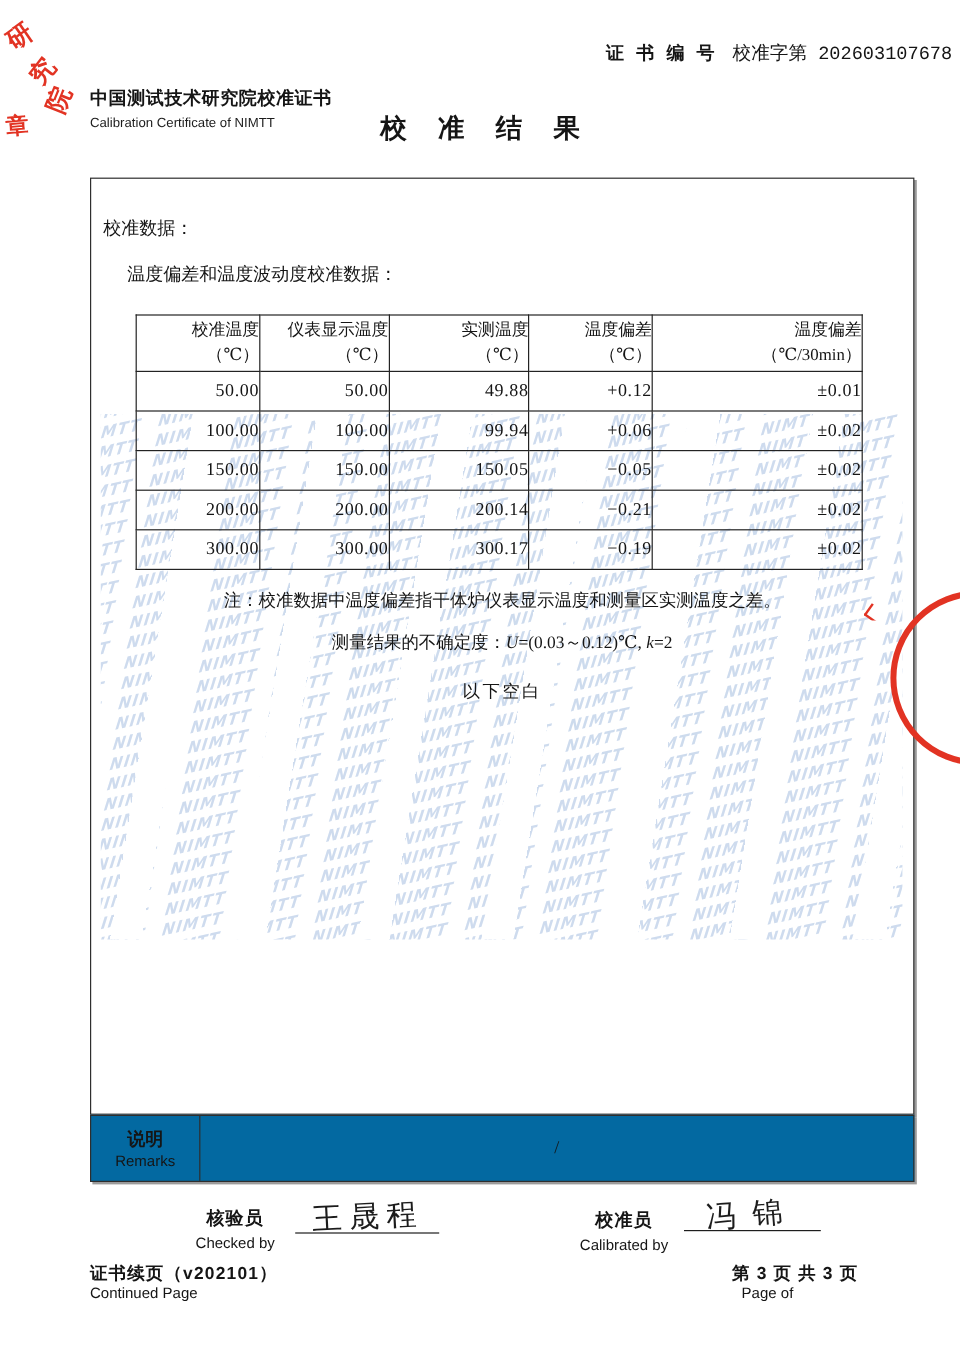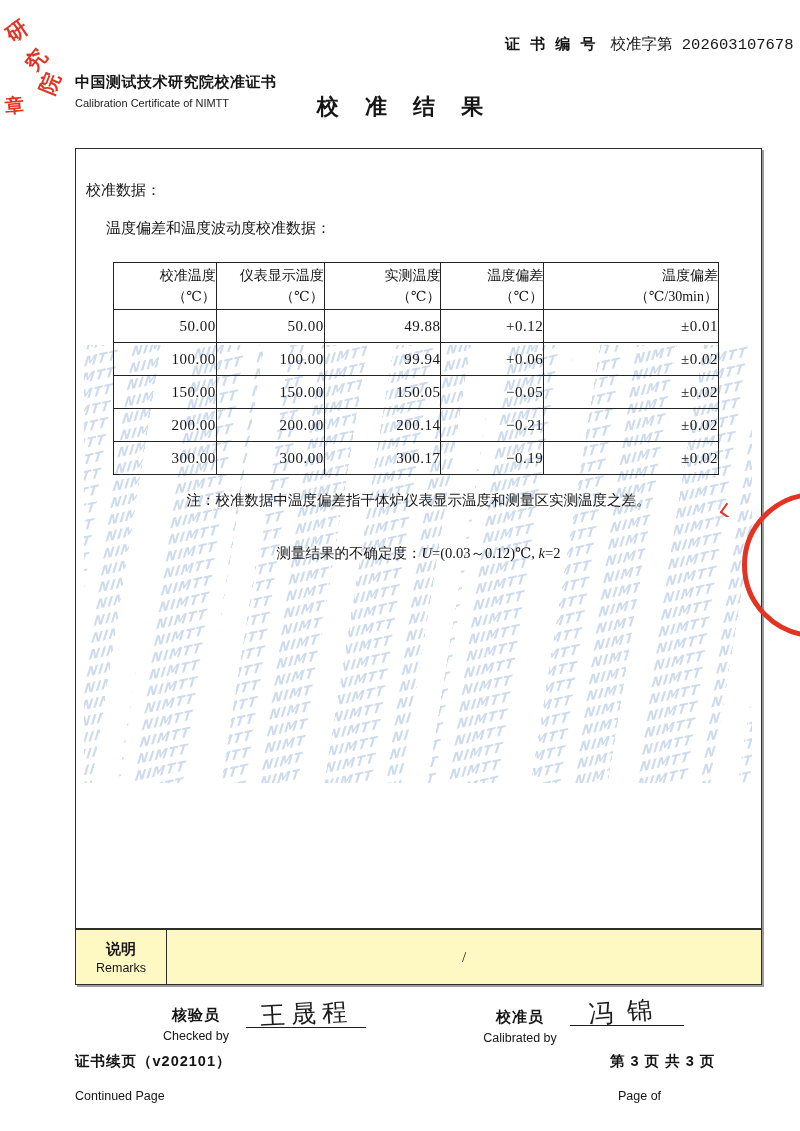--- a/index.html
+++ b/index.html
@@ -30,21 +30,21 @@
 
   table.cal{position:absolute;left:37px;top:101px;width:606px;border-collapse:collapse;
             text-align:right;z-index:2;background:transparent;margin-top:12px;}
   table.cal th{border:1px solid #232323;height:46px;font-size:14px;font-weight:normal;
                line-height:21px;padding:0;}
   table.cal td{border:1px solid #232323;height:32px;font-size:15px;padding:0;
                font-family:"Liberation Serif","DejaVu Serif",serif;letter-spacing:.5px;}
 
   .note-line{position:absolute;left:0;top:342px;width:100%;text-align:center;
              font-size:14.5px;z-index:2;}
-  .uncertainty-line{position:absolute;left:0;top:395px;width:100%;text-align:center;
+  .uncertainty-line{position:absolute;left:0;top:377px;width:100%;text-align:center;
              font-size:14.5px;z-index:2;}
   .it{font-style:italic;font-family:"Liberation Serif","DejaVu Serif",serif;}
   .blank-line{position:absolute;left:0;top:418px;width:100%;text-align:center;
              font-size:14.5px;letter-spacing:2px;z-index:2;}
 
   
   .watermark{position:absolute;left:8px;top:196px;width:668px;height:438px;
              overflow:hidden;z-index:0;}
   .wm-inner{position:absolute;left:-140px;top:-90px;width:980px;height:720px;
             transform:rotate(-12deg) skewX(-20deg);font-style:italic;font-weight:bold;
@@ -67,21 +67,21 @@
   .sc-center{left:5px;top:95px;font-size:19px;transform:rotate(-5deg);}
   .stamp-partial{position:absolute;left:720px;top:502px;width:13px;height:15px;
             overflow:hidden;z-index:3;}
   .stamp-partial i{position:absolute;left:2px;top:3px;width:10px;height:10px;
             border-left:2.5px solid #e23323;border-bottom:2.5px solid #e23323;
             transform:rotate(35deg);}
 
   
   .remarks-box{position:absolute;left:75px;top:929px;width:687px;height:56px;
             border:1px solid #2e2e2e;box-shadow:2px 2px 0 #9b9b9b;box-sizing:border-box;
-            display:flex;background:#fef9c3;justify-content:center;}
+            display:flex;background:#0369a1;justify-content:center;}
   .remarks-label-cell{width:90px;border-right:1px solid #2e2e2e;display:flex;
             flex-direction:column;align-items:center;justify-content:center;}
   .remarks-label-zh{font-size:15px;font-weight:600;}
   .remarks-label-en{font-size:12.5px;margin-top:2px;}
   .remarks-value-cell{flex:1;display:flex;align-items:center;justify-content:center;
             font-size:15px;}
 
   
   .sig-group{position:absolute;width:96px;text-align:center;}
   .sig-group.checked{left:148px;top:1006px;}
@@ -94,21 +94,21 @@
   .sig-line.calibrated{left:570px;top:995px;width:114px;}
   .handwriting{display:inline-block;font-size:25px;color:#1c1c1c;
             font-family:"DejaVu Sans",sans-serif;transform:rotate(-3deg);
             letter-spacing:6px;white-space:nowrap;}
   .sig-line.calibrated .handwriting{letter-spacing:14px;transform:rotate(-5deg);}
 
   
   .footer-left{position:absolute;left:75px;top:1052px;}
   .footer-right{position:absolute;left:610px;top:1052px;}
   .footer-zh{font-size:14.5px;font-weight:bold;letter-spacing:1px;white-space:nowrap;}
-  .footer-en{font-size:12.5px;margin-top:18px;}
+  .footer-en{font-size:12.5px;margin-top:0;}
   .footer-right .footer-en{margin-left:8px;}
 </style>
 </head>
 <body>
 
 <div class="page">
 
   <div class="header-left">
     <div class="org-zh">中国测试技术研究院校准证书</div>
     <div class="org-en">Calibration Certificate of NIMTT</div>
@@ -200,20 +200,21 @@
           </tr>
         </tbody>
       </table>
 
     <div class="note-line song">注：校准数据中温度偏差指干体炉仪表显示温度和测量区实测温度之差。</div>
 
     <div class="uncertainty-line song">
       <span>测量结果的不确定度：</span><span class="it">U</span><span>=(0.03～0.12)℃, </span><span class="it">k</span><span>=2</span>
     </div>
 
+    <div class="blank-line song">以下空白</div>
   </div>
 
   <div class="stamp-circle"></div>
   <span class="stamp-char sc0">研</span>
   <span class="stamp-char sc1">究</span>
   <span class="stamp-char sc2">院</span>
   <span class="stamp-char sc-center">章</span>
   <div class="stamp-partial">
       <i></i>
     </div>

